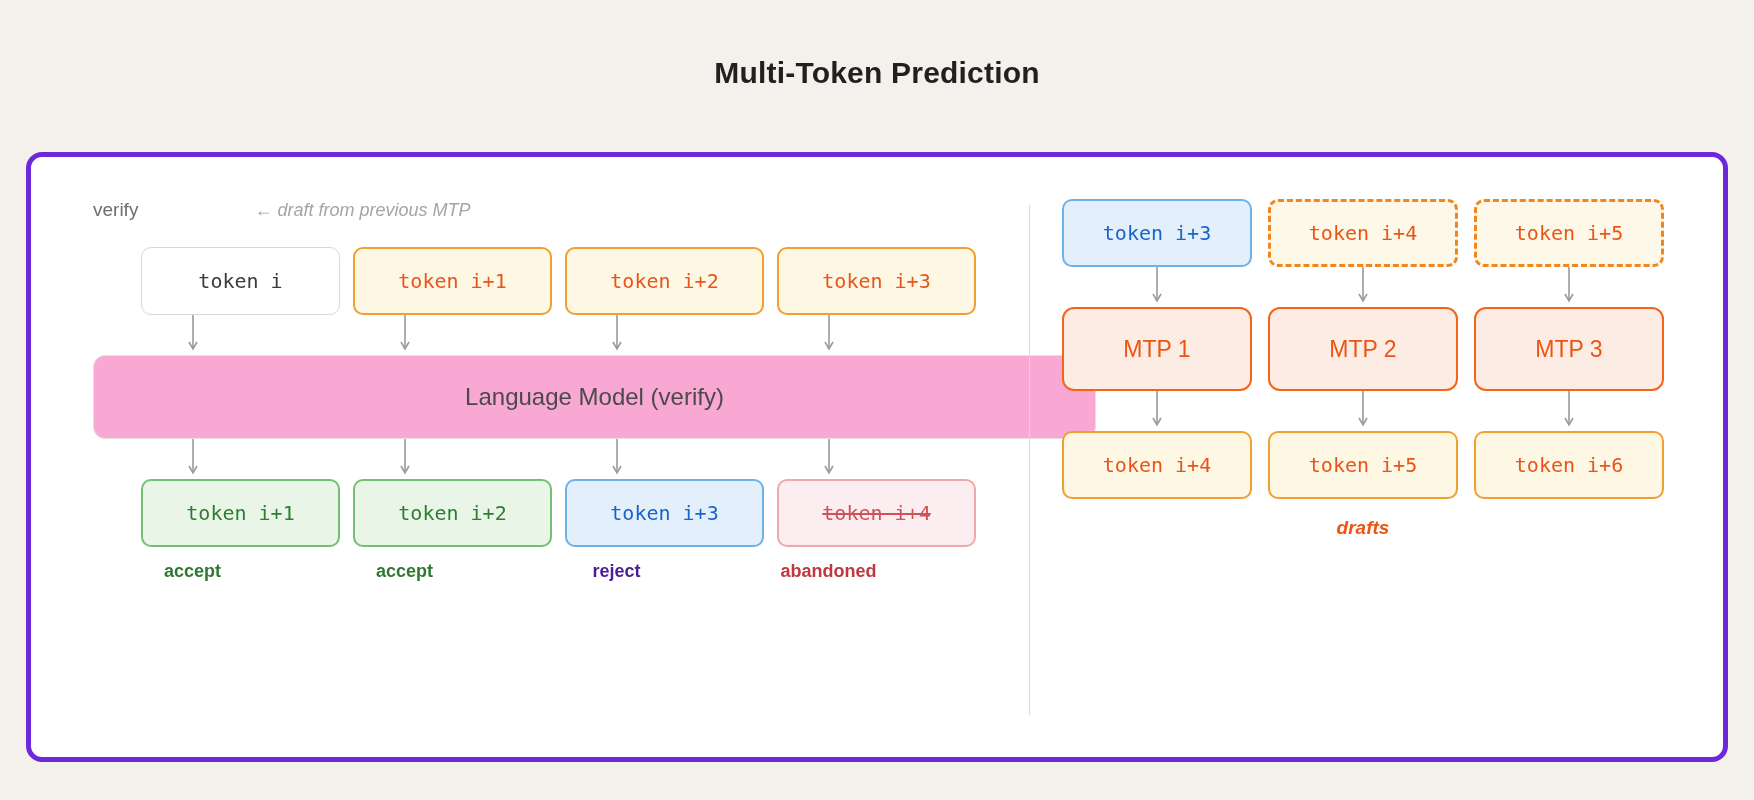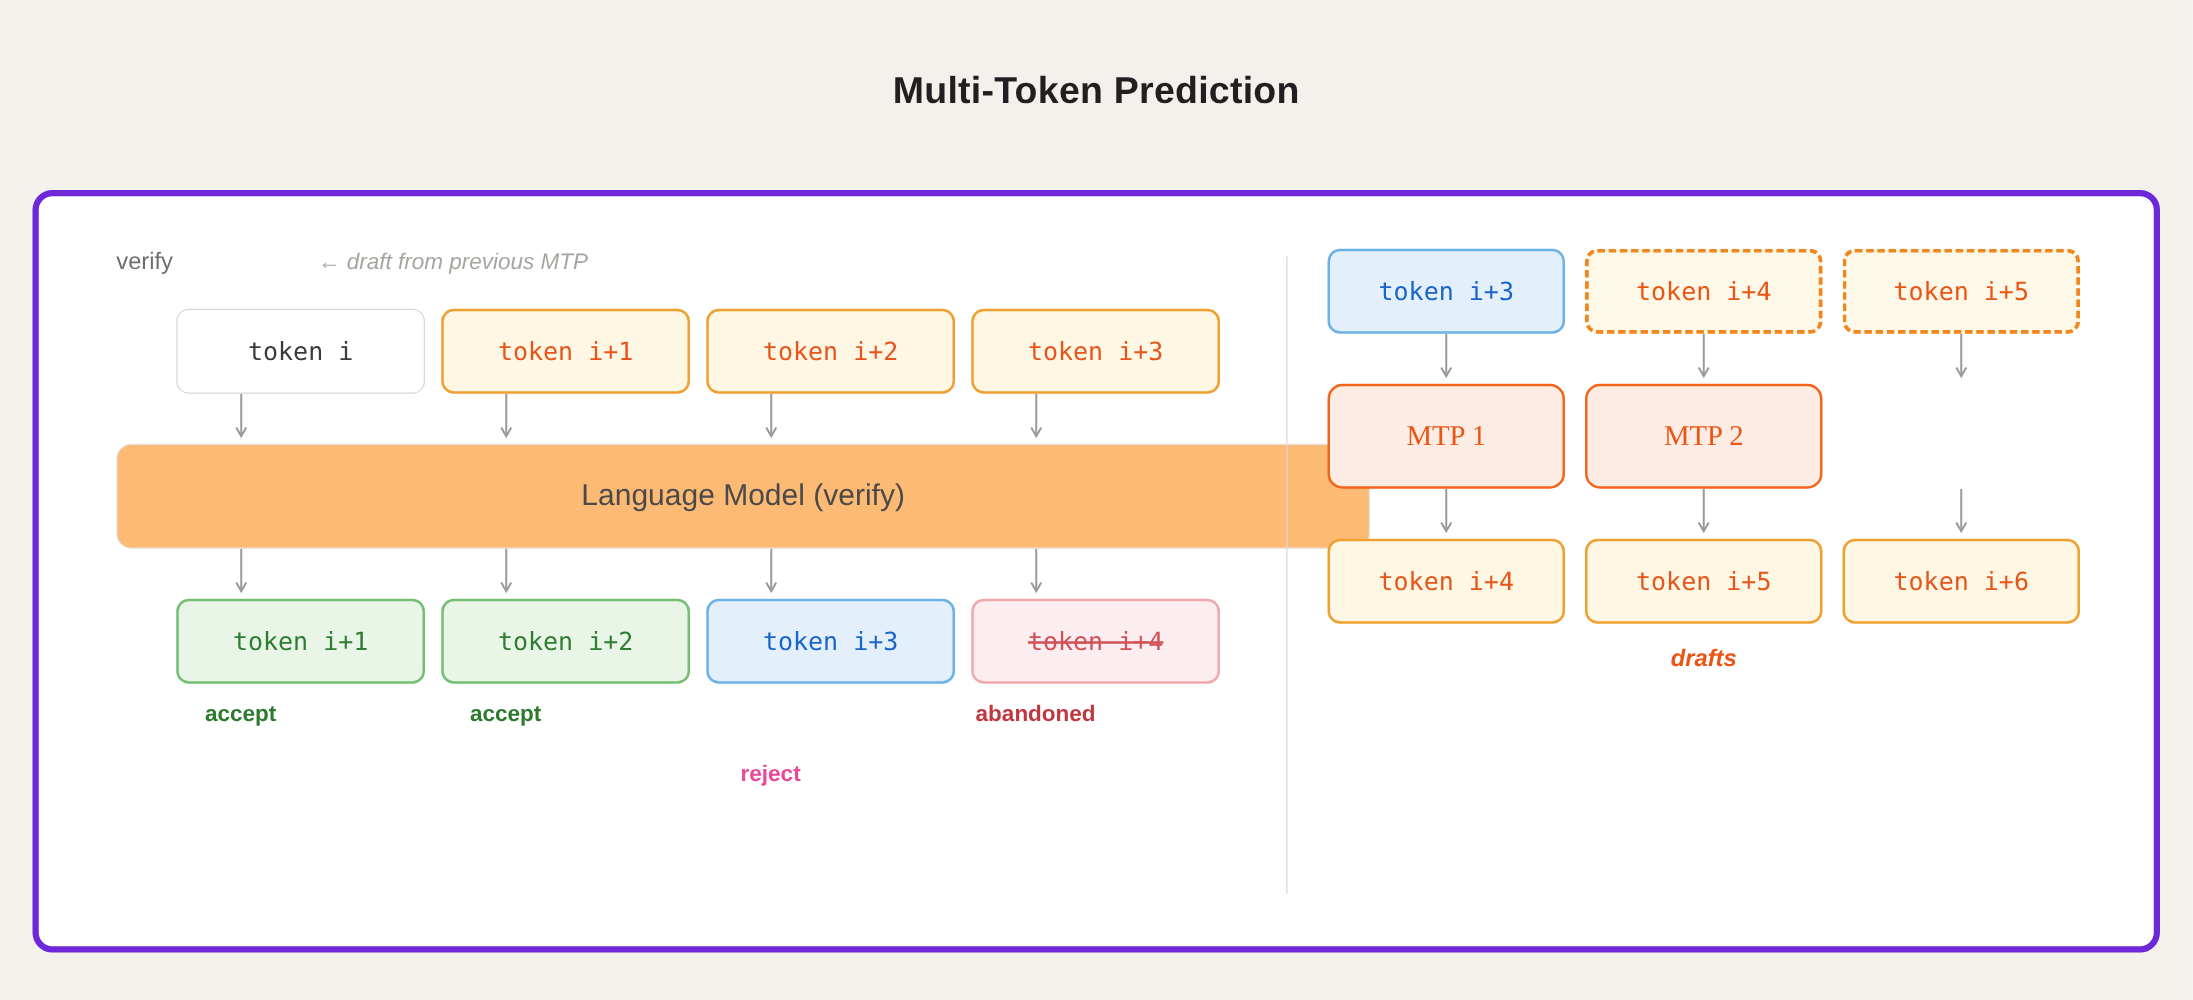--- a/index.html
+++ b/index.html
@@ -118,30 +118,30 @@
   .box-accept  { background:#e9f5e7; border:2px solid #74bf73; color:#2f7d32; }
   .box-blue    { background:#e3f0fc; border:2px solid #6cb1e8; color:#1964c8; }
   .box-reject  { background:#fceef0; border:2px solid #efa8ab; color:#d05158; }
   .box-reject .strike { text-decoration: line-through; text-decoration-thickness: 2px; }
 
   .box-mtp {
     height: 84px;
     background:#fdece3;
     border:2px solid #f2651a;
     color:#ea5514;
-    font-family:Liberation Serif, serif;
+    font-family:Liberation Sans, sans-serif;
     font-size: 23px;
     border-radius: 12px;
   }
 
   
   .lm-bar {
     width: 1003px;
     height: 84px;
-    background: #fdba74;
+    background: #f9a8d4;
     border: 1px solid #e6e1dc;
     border-radius: 12px;
     display: flex;
     align-items: center;
     justify-content: center;
     font-size: 24px;
     color: #4a4a4a;
   }
 
   
@@ -158,21 +158,21 @@
 
   
   .status-row { display:flex; gap:13px; margin-top:14px; }
   .status {
     width:199px;
     text-align:center;
     font-size:18px;
     font-weight:bold;
   }
   .st-accept { color:#2d7a2f; }
-  .st-reject { color:#ec4899;margin-top:48px; }
+  .st-reject { color:#4c1d95; }
   .st-aband  { color:#c2373f; }
 
   .drafts-row { display:flex; gap:16px; margin-top:18px; }
   .drafts-slot { width:190px; text-align:center; }
   .drafts-label {
     font-size:19px;
     font-style:italic;
     font-weight:bold;
     color:#ea5514;
     margin-top:40px;
@@ -330,20 +330,23 @@
           </div>
         </div>
 
         <div class="row row-right">
           <div class="cell-r">
             <div class="box box-mtp">MTP 1</div>
           </div>
           <div class="cell-r">
             <div class="box box-mtp">MTP 2</div>
           </div>
+          <div class="cell-r">
+            <div class="box box-mtp">MTP 3</div>
+          </div>
         </div>
 
         <div class="arrow-row arrow-row-right">
           <div class="arrow-slot-r">
             <svg class="arrow" viewBox="0 0 12 40">
               <line x1="6" y1="0" x2="6" y2="33" stroke="#9a9a9a" stroke-width="1.6"></line>
               <polyline points="2,27 6,34 10,27" fill="none" stroke="#9a9a9a" stroke-width="1.6"></polyline>
             </svg>
           </div>
           <div class="arrow-slot-r">

